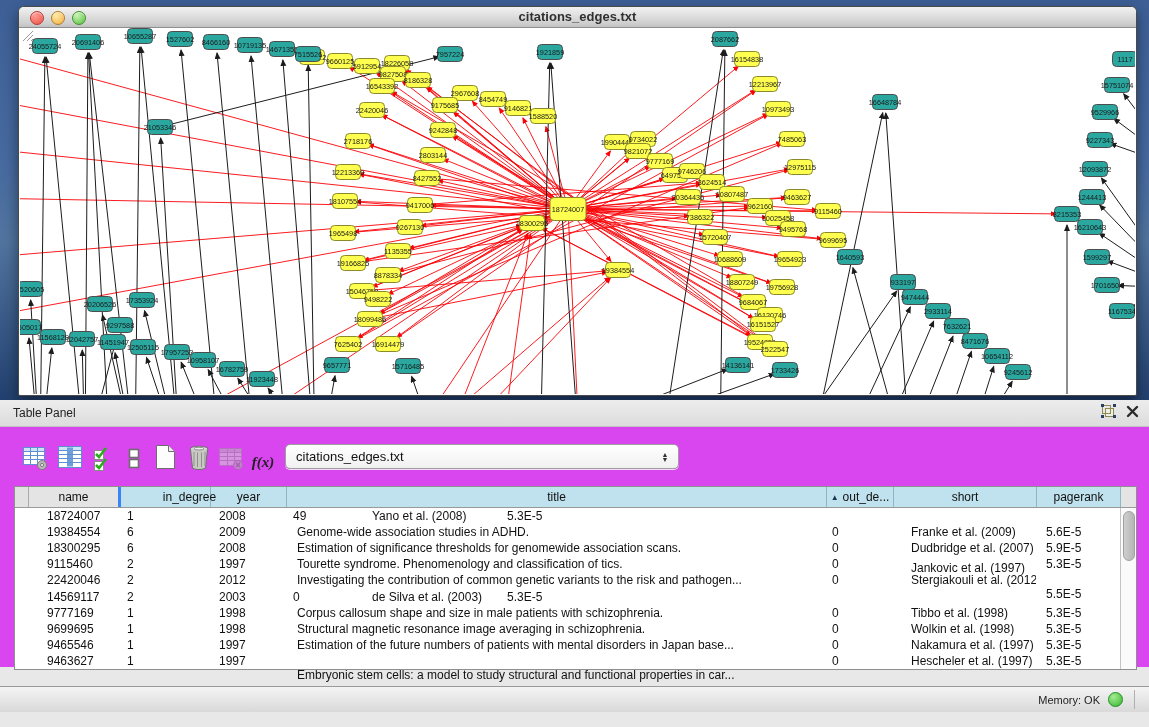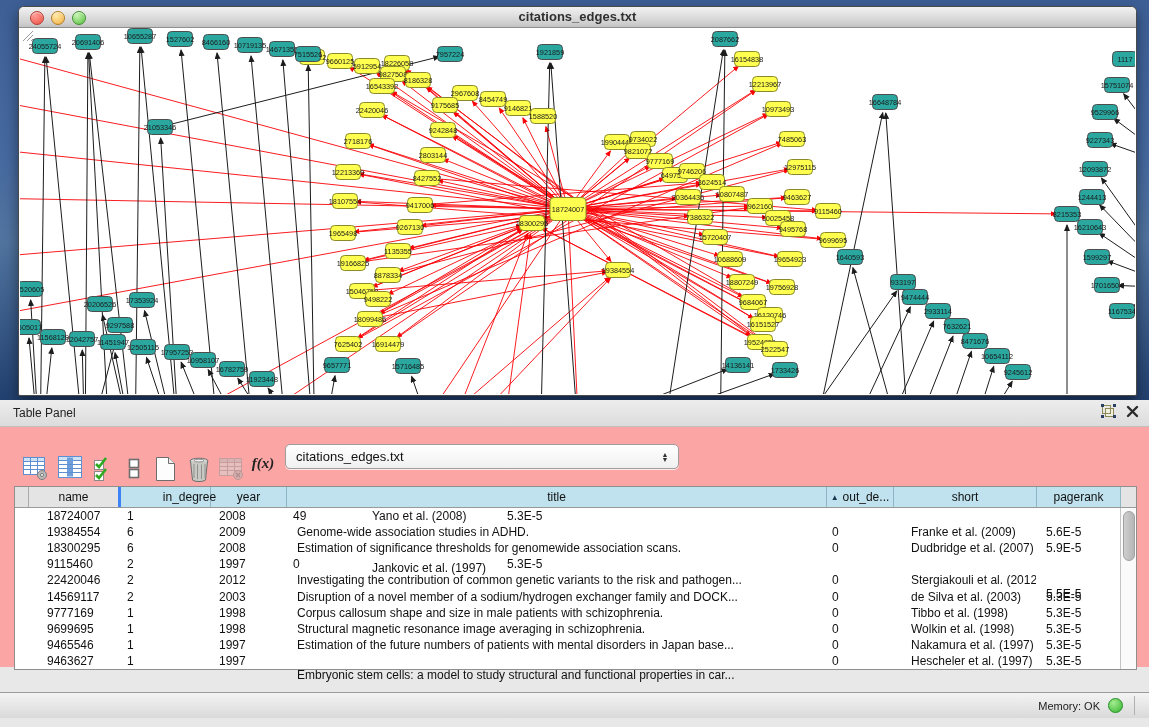--- a/index.html
+++ b/index.html
@@ -17,27 +17,27 @@
     font-size:13px;font-weight:700;color:#303030;}
   .lights{position:absolute;left:11px;top:4px;display:flex;gap:7px;}
   .light{width:12px;height:12px;border-radius:50%;box-shadow:inset 0 1px 1px rgba(255,255,255,.7);}
   .light.red{background:radial-gradient(circle at 35% 30%,#ff9d96,#ee4f42);border:1px solid #b43a30;}
   .light.yellow{background:radial-gradient(circle at 35% 30%,#ffe9a8,#f3ae3d);border:1px solid #b07c24;}
   .light.green{background:radial-gradient(circle at 35% 30%,#c9f4b2,#52bf3c);border:1px solid #3f8f2c;}
   .canvas{position:absolute;left:1px;top:21px;right:1px;bottom:1px;background:#fff;overflow:hidden;}
   .canvas svg{position:absolute;left:0;top:0;}
   .grip{position:absolute;right:1px;bottom:1px;}
   
-  .panel{position:absolute;left:0;top:400px;width:1149px;height:267px;background:#fca5a5;}
+  .panel{position:absolute;left:0;top:400px;width:1149px;height:267px;background:#d946ef;}
   .panel-header{position:absolute;left:0;top:0;width:100%;height:26px;
     background:linear-gradient(180deg,#ededed,#dcdcdc);border-bottom:1px solid #c0c0c0;}
   .panel-header .ptitle{position:absolute;left:13px;top:6px;font-size:12px;color:#222;}
   .ph-icons{position:absolute;right:10px;top:4px;display:flex;gap:10px;align-items:center;}
   .toolbar{position:absolute;left:0;top:27px;width:100%;height:58px;}
-  .tb-icon{position:absolute;top:28px;width:30px;height:32px;display:flex;align-items:flex-start;justify-content:center;cursor:pointer;}
+  .tb-icon{position:absolute;top:12px;width:30px;height:32px;display:flex;align-items:flex-end;justify-content:center;cursor:pointer;}
   .combo{position:absolute;left:285px;top:17px;width:392px;height:23px;border:1px solid #9d9d9d;
     border-radius:5px;background:linear-gradient(180deg,#ffffff,#f0f0f0);
     box-shadow:0 1px 0 rgba(255,255,255,.8);display:flex;align-items:center;}
   .combo .cval{flex:1;padding-left:10px;font-size:13px;color:#111;}
   .combo .carrows{width:18px;display:flex;flex-direction:column;align-items:center;line-height:5px;
     font-size:7px;color:#333;padding-right:4px;}
   
   .tbl{position:absolute;left:14px;top:86px;width:1121px;height:182px;border:1px solid #8f8f8f;
     background:#fff;display:flex;flex-direction:column;font-size:12px;}
   .thead{display:flex;height:21px;border-bottom:1px solid #9a9a9a;background:#bfe2ee;}
@@ -55,21 +55,21 @@
     background:linear-gradient(90deg,#cfcfcf,#b5b5b5);border:1px solid #a0a0a0;}
   
   .tabsbar{position:absolute;left:0;top:268px;width:100%;height:34px;display:flex;align-items:center;justify-content:center;}
   .seg{display:flex;border:1px solid #8f8f8f;border-radius:5px;overflow:hidden;
     box-shadow:0 1px 1px rgba(0,0,0,.15);}
   .seg .tab{padding:3px 14px;font-size:12px;background:linear-gradient(180deg,#ffffff,#ededed);
     color:#111;border-right:1px solid #9a9a9a;cursor:pointer;}
   .seg .tab:last-child{border-right:none;}
   .seg .tab.sel{background:linear-gradient(180deg,#8d8d8d,#6f6f6f);color:#f2f2f2;}
   
-  .statusbar{position:absolute;left:0;top:292px;width:100%;height:25px;
+  .statusbar{position:absolute;left:0;top:286px;width:100%;height:25px;
     background:linear-gradient(180deg,#f4f4f4,#d9d9d9);border-top:1px solid #9a9a9a;}
   .status-right{position:absolute;right:26px;top:0;height:100%;display:flex;align-items:center;gap:8px;}
   .mem-label{font-size:11px;color:#222;}
   .mem-dot{width:13px;height:13px;border-radius:50%;border:1px solid #1f8f1f;
     background:radial-gradient(circle at 35% 30%,#a5ec91,#35b52f);}
   .status-div{position:absolute;right:14px;top:3px;width:1px;height:19px;background:#b0b0b0;}
 </style>
 </head>
 <body>
 
@@ -635,40 +635,40 @@
             <div class="td" style="flex: 1 1 0%; padding-left: 10px; box-sizing: border-box;">Estimation of significance thresholds for genomewide association scans.</div>
             <div class="td" style="width: 67px; padding-left: 6px; box-sizing: border-box;">0</div>
             <div class="td" style="width: 143px; padding-left: 18px; box-sizing: border-box;">Dudbridge et al. (2007)</div>
             <div class="td" style="width: 84px; padding-left: 10px; box-sizing: border-box;">5.9E-5</div>
           </div>
           <div class="tr">
             <div class="td" style="width: 14px;"></div>
             <div class="td" style="width: 92px; padding-left: 18px; box-sizing: border-box;">9115460</div>
             <div class="td" style="width: 90px; padding-left: 6px; box-sizing: border-box;">2</div>
             <div class="td" style="width: 76px; padding-left: 8px; box-sizing: border-box;">1997</div>
+            <div class="td" style="flex: 1 1 0%; padding-left: 10px; box-sizing: border-box;">Tourette syndrome. Phenomenology and classification of tics.</div>
             <div class="td" style="width: 67px; padding-left: 6px; box-sizing: border-box;">0</div>
             <div class="td" style="width: 143px; padding-left: 18px; box-sizing: border-box; margin-top: 7px;">Jankovic et al. (1997)</div>
             <div class="td" style="width: 84px; padding-left: 10px; box-sizing: border-box;">5.3E-5</div>
           </div>
           <div class="tr">
             <div class="td" style="width: 14px;"></div>
             <div class="td" style="width: 92px; padding-left: 18px; box-sizing: border-box;">22420046</div>
             <div class="td" style="width: 90px; padding-left: 6px; box-sizing: border-box;">2</div>
             <div class="td" style="width: 76px; padding-left: 8px; box-sizing: border-box;">2012</div>
             <div class="td" style="flex: 1 1 0%; padding-left: 10px; box-sizing: border-box;">Investigating the contribution of common genetic variants to the risk and pathogen...</div>
             <div class="td" style="width: 67px; padding-left: 6px; box-sizing: border-box;">0</div>
             <div class="td" style="width: 143px; padding-left: 18px; box-sizing: border-box;">Stergiakouli et al. (2012)</div>
             <div class="td" style="width: 84px; padding-left: 10px; box-sizing: border-box; margin-top: 28px;">5.5E-5</div>
           </div>
           <div class="tr">
             <div class="td" style="width: 14px;"></div>
             <div class="td" style="width: 92px; padding-left: 18px; box-sizing: border-box;">14569117</div>
             <div class="td" style="width: 90px; padding-left: 6px; box-sizing: border-box;">2</div>
             <div class="td" style="width: 76px; padding-left: 8px; box-sizing: border-box;">2003</div>
-            <div class="td" style="flex: 1 1 0%; padding-left: 10px; box-sizing: border-box;">Disruption of a novel member of a sodium/hydrogen exchanger family and DOCK...</div>
             <div class="td" style="width: 67px; padding-left: 6px; box-sizing: border-box;">0</div>
             <div class="td" style="width: 143px; padding-left: 18px; box-sizing: border-box;">de Silva et al. (2003)</div>
             <div class="td" style="width: 84px; padding-left: 10px; box-sizing: border-box;">5.3E-5</div>
           </div>
           <div class="tr">
             <div class="td" style="width: 14px;"></div>
             <div class="td" style="width: 92px; padding-left: 18px; box-sizing: border-box;">9777169</div>
             <div class="td" style="width: 90px; padding-left: 6px; box-sizing: border-box;">1</div>
             <div class="td" style="width: 76px; padding-left: 8px; box-sizing: border-box;">1998</div>
             <div class="td" style="flex: 1 1 0%; padding-left: 10px; box-sizing: border-box;">Corpus callosum shape and size in male patients with schizophrenia.</div>

